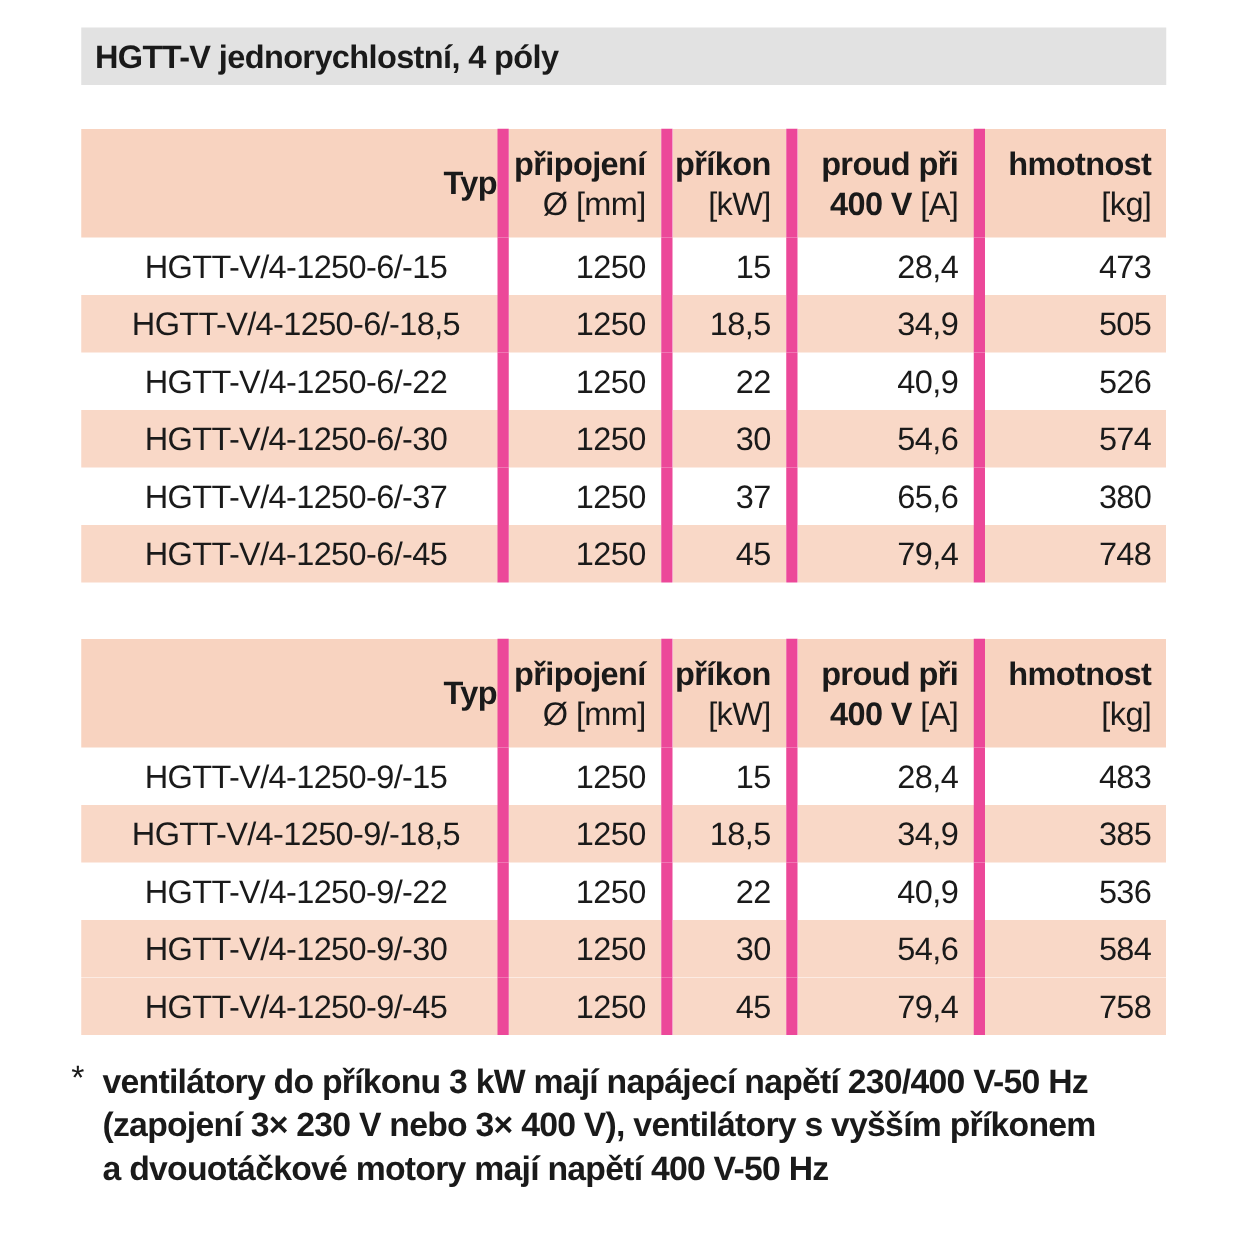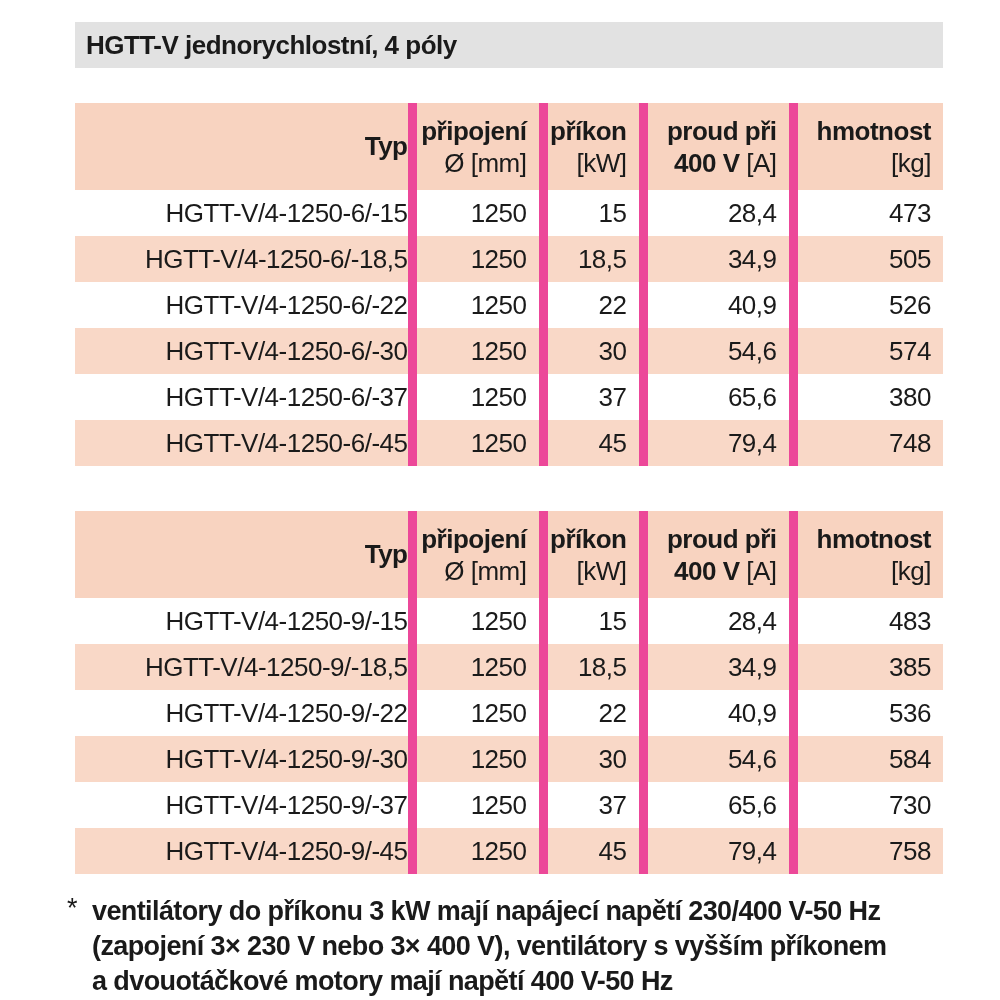--- a/index.html
+++ b/index.html
@@ -11,21 +11,21 @@
   *{margin:0;padding:0;box-sizing:border-box;}
   html,body{background:#ffffff;}
   body{
     width:1000px;height:1000px;
     font-family:"Liberation Sans","DejaVu Sans",sans-serif;
     color:var(--text);
     position:relative;
     overflow:hidden;
   }
   .page{
-    position:absolute;left:75px;top:22px;width:868px;
+    position:absolute;left:65px;top:22px;width:868px;
   }
   .title-bar{
     background:var(--title-bar-bg);
     height:46px;
     display:flex;align-items:center;
     padding-left:11px;
   }
   .title-bar .title{
     font-size:26px;font-weight:bold;letter-spacing:-0.5px;
   }
@@ -66,21 +66,21 @@
     line-height:32px;
   }
   table.spec th .l1{display:block;line-height:32px;}
   table.spec th .sub b{font-weight:bold;}
   table.spec td{
     height:46px;
     text-align:right;
     padding-right:12px;
   }
   table.spec td.typ{
-    text-align:right;
+    text-align:center;
     padding-left:11px;
     padding-right:0;
   }
   table.spec td, table.spec th{border:0;}
   table.spec th + th,
   table.spec td + td{
     border-left:9px solid #ec4899;
   }
   table.spec tr.alt td{background:var(--row-alt-bg);}
   .footnote{
@@ -233,27 +233,20 @@
         <td>40,9</td>
         <td>536</td>
       </tr>
       <tr class="alt">
         <td class="typ">HGTT-V/4-1250-9/-30</td>
         <td>1250</td>
         <td>30</td>
         <td>54,6</td>
         <td>584</td>
       </tr>
-      <tr>
-        <td class="typ">HGTT-V/4-1250-9/-37</td>
-        <td>1250</td>
-        <td>37</td>
-        <td>65,6</td>
-        <td>730</td>
-      </tr>
       <tr class="alt">
         <td class="typ">HGTT-V/4-1250-9/-45</td>
         <td>1250</td>
         <td>45</td>
         <td>79,4</td>
         <td>758</td>
       </tr>
     </tbody>
   </table>
 

